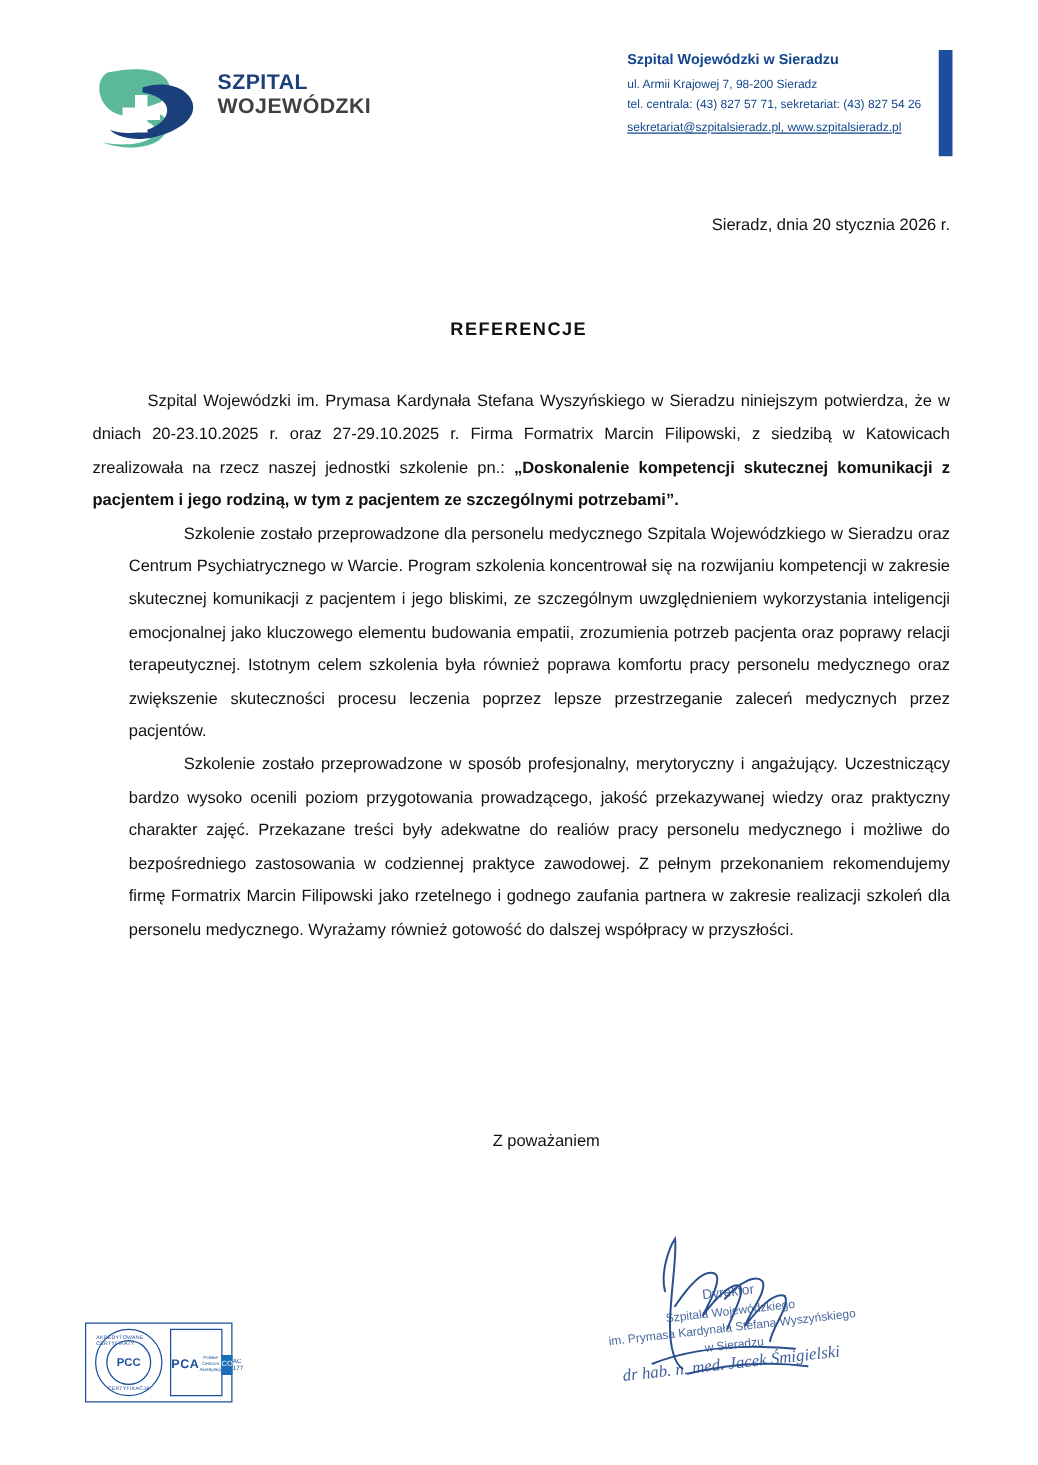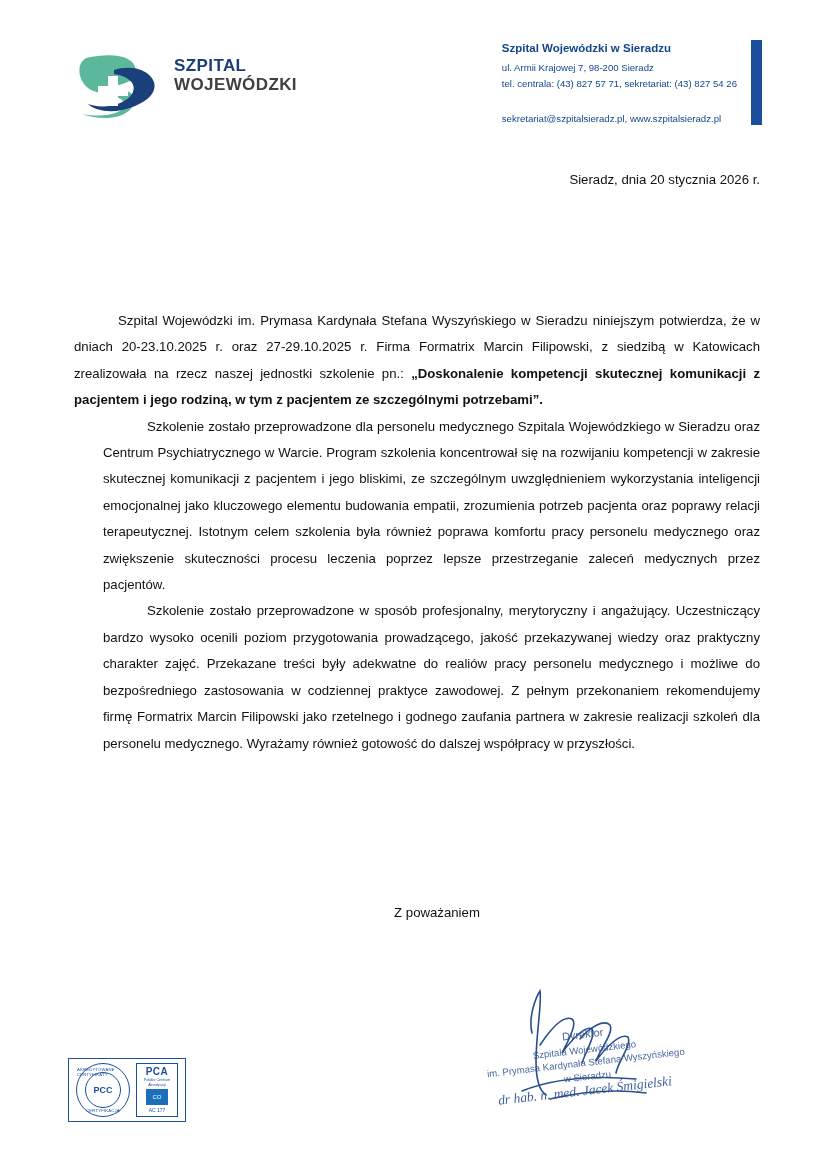--- a/index.html
+++ b/index.html
@@ -80,21 +80,22 @@
     font-weight: bold;
     color: #12468c;
     margin-bottom: 6px;
   }
   .contact-line {
     font-size: 9.6px;
     color: #12468c;
     line-height: 1.62;
   }
   .contact-line.email {
-    margin-top: 20px;
+    margin-top: 4px;
+    text-decoration: underline;
   }
   .blue-bar {
     width: 11px;
     background: #1b4f9c;
     align-self: stretch;
     margin-top: 2px;
     height: 85px;
   }
 
   
@@ -239,21 +240,21 @@
     letter-spacing: 0.2px;
   }
   .cert-seal .ring-top { top: 3px; }
   .cert-seal .ring-bottom { bottom: 3px; }
   .cert-pca {
     width: 42px;
     height: 54px;
     border: 1.2px solid #1b4f9c;
     box-sizing: border-box;
     display: flex;
-    flex-direction: column;
+    flex-direction: row;
     align-items: center;
     justify-content: flex-start;
     padding-top: 2px;
   }
   .cert-pca .pca-title {
     font-size: 10px;
     font-weight: bold;
     color: #1b4f9c;
     letter-spacing: 0.5px;
   }
@@ -309,20 +310,21 @@
         <div class="contact-line">ul. Armii Krajowej 7, 98-200 Sieradz</div>
         <div class="contact-line">tel. centrala: (43) 827 57 71, sekretariat: (43) 827 54 26</div>
         <div class="contact-line email">sekretariat@szpitalsieradz.pl, www.szpitalsieradz.pl</div>
       </div>
       <div class="blue-bar"></div>
     </div>
   </div>
 
   <div class="date-line">Sieradz, dnia 20 stycznia 2026 r.</div>
 
+  <div class="doc-title">REFERENCJE</div>
 
   <div class="body-text">
     <p><span>Szpital Wojewódzki im. Prymasa Kardynała Stefana Wyszyńskiego w Sieradzu niniejszym potwierdza, że w dniach 20-23.10.2025 r. oraz  27-29.10.2025 r. Firma Formatrix Marcin Filipowski, z siedzibą w Katowicach zrealizowała na rzecz naszej jednostki szkolenie pn.: </span><b>„Doskonalenie kompetencji skutecznej komunikacji z pacjentem i jego rodziną, w tym z pacjentem ze szczególnymi potrzebami”.</b></p>
     <p>Szkolenie zostało przeprowadzone dla personelu medycznego Szpitala Wojewódzkiego w Sieradzu oraz Centrum Psychiatrycznego w Warcie. Program szkolenia koncentrował się na rozwijaniu kompetencji w zakresie skutecznej komunikacji z pacjentem i jego bliskimi, ze szczególnym uwzględnieniem wykorzystania inteligencji emocjonalnej jako kluczowego elementu budowania empatii, zrozumienia potrzeb pacjenta oraz poprawy relacji terapeutycznej. Istotnym celem szkolenia była również poprawa komfortu pracy personelu medycznego oraz zwiększenie skuteczności procesu leczenia poprzez lepsze przestrzeganie zaleceń medycznych przez pacjentów.</p>
     <p>Szkolenie zostało przeprowadzone w sposób profesjonalny, merytoryczny i angażujący. Uczestniczący bardzo wysoko ocenili poziom przygotowania prowadzącego, jakość przekazywanej wiedzy oraz praktyczny charakter zajęć. Przekazane treści były adekwatne do realiów pracy personelu medycznego i możliwe do bezpośredniego zastosowania w codziennej praktyce zawodowej. Z pełnym przekonaniem rekomendujemy firmę Formatrix Marcin Filipowski jako rzetelnego i godnego zaufania partnera w zakresie realizacji szkoleń dla personelu medycznego. Wyrażamy również gotowość do dalszej współpracy w przyszłości.</p>
   </div>
 
   <div class="regards">Z poważaniem</div>
 
   <div class="signature">

